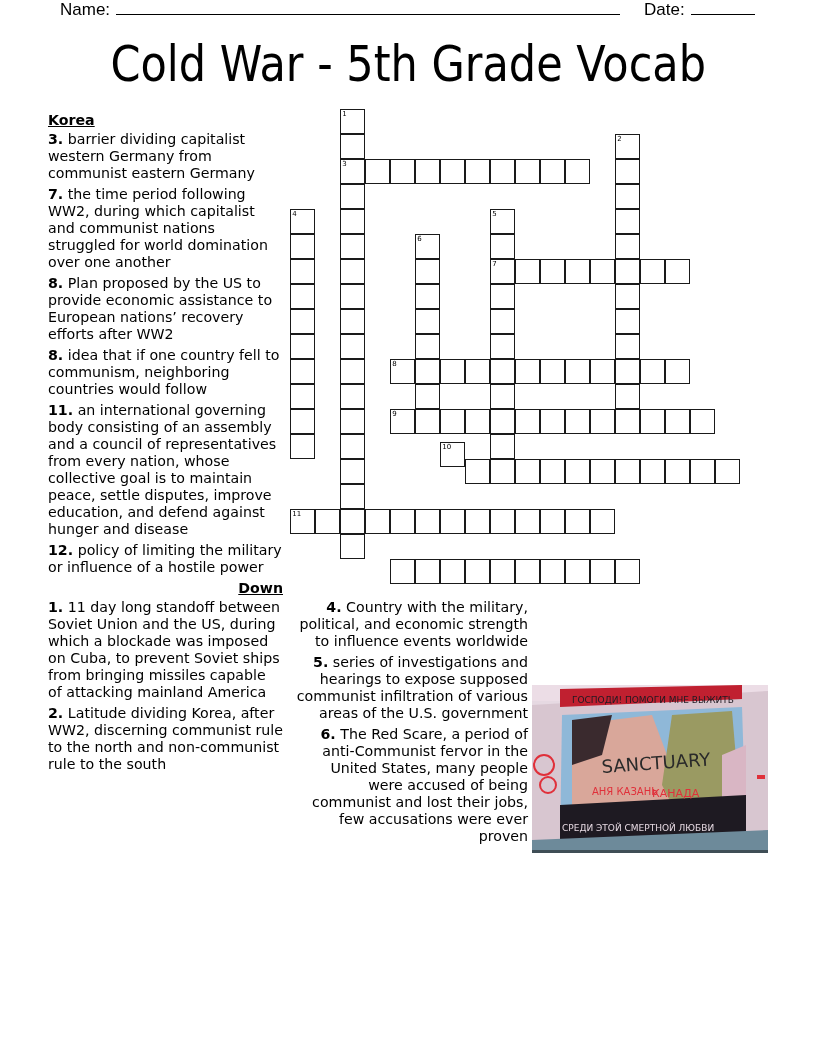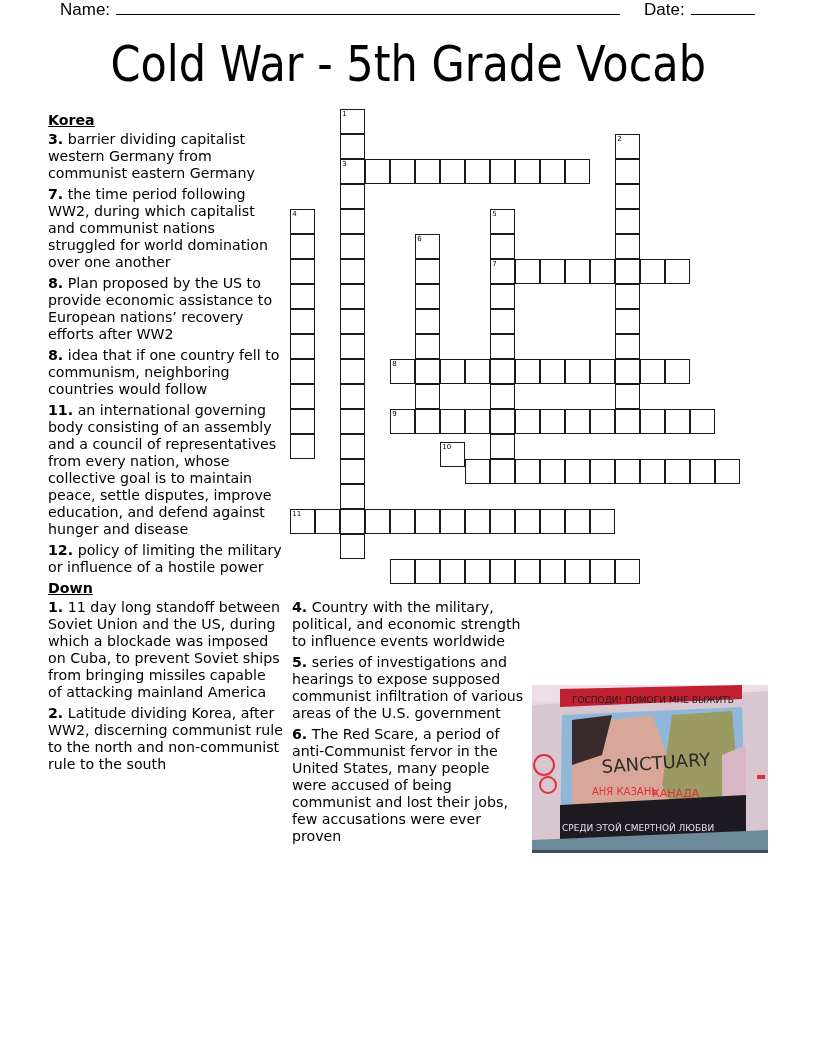--- a/index.html
+++ b/index.html
@@ -7,21 +7,21 @@
          font-family: "DejaVu Sans", sans-serif; }
   .hdr { position:absolute; top:0; font-family:"Liberation Sans", sans-serif; font-size:17px; line-height:20px; }
   .hdr .line { display:inline-block; border-bottom:1px solid #000; height:14px; vertical-align:baseline; margin-left:6px; }
   #name-field { left:60px; }
   #date-field { left:644px; }
   #title { position:absolute; top:34px; left:0; width:816px; text-align:center; white-space:nowrap; }
   #title span { display:inline-block; font-family:"DejaVu Sans", sans-serif; font-size:50px; line-height:60px;
                 transform:scaleX(0.86); transform-origin:center; letter-spacing:0px; }
   .col { position:absolute; font-family:"DejaVu Sans", sans-serif; font-size:14.2px; line-height:17px; }
   #left-col { left:48px; top:112px; width:235px; }
-  #mid-col { left:292px; top:599px; width:236px; }
+  #mid-col { left:292px; top:599px; width:236px;text-align:right; }
   .section-title { font-weight:bold; text-decoration:underline; margin-bottom:2px; }
   .clue { margin-bottom:4px; }
   .clue b { font-weight:bold; }
   #grid { position:absolute; left:0; top:0; width:816px; height:1056px; pointer-events:none; }
   .cell { position:absolute; width:25px; height:25px; box-sizing:border-box; border:1.5px solid #1a1a1a;
           background:#fff; pointer-events:auto; margin-left:-0.75px; margin-top:-0.75px; }
   .cell .num { position:absolute; left:1px; top:0px; font-family:"DejaVu Sans", sans-serif; font-size:7px; line-height:8px; color:#000; }
   #photo { position:absolute; left:532px; top:685px; width:236px; height:168px; overflow:hidden; }
 </style>
 </head>
@@ -41,21 +41,21 @@
 <div class="col" id="left-col">
   <div class="section-title">Korea</div>
   <div id="across-list">
       <div class="clue"><b>3.</b> <span>barrier dividing capitalist western Germany from communist eastern Germany</span></div>
       <div class="clue"><b>7.</b> <span>the time period following WW2, during which capitalist and communist nations struggled for world domination over one another</span></div>
       <div class="clue"><b>8.</b> <span>Plan proposed by the US to provide economic assistance to European nations’ recovery efforts after WW2</span></div>
       <div class="clue"><b>8.</b> <span>idea that if one country fell to communism, neighboring countries would follow</span></div>
       <div class="clue"><b>11.</b> <span>an international governing body consisting of an assembly and a council of representatives from every nation, whose collective goal is to maintain peace, settle disputes, improve education, and defend against hunger and disease</span></div>
       <div class="clue"><b>12.</b> <span>policy of limiting the military or influence of a hostile power</span></div>
     </div>
-  <div class="section-title" style="margin-top:4px;">Down</div>
+  <div class="section-title" style="margin-top:4px;text-align:right;">Down</div>
   <div id="down-list-a">
       <div class="clue"><b>1.</b> <span>11 day long standoff between Soviet Union and the US, during which a blockade was imposed on Cuba, to prevent Soviet ships from bringing missiles capable of attacking mainland America</span></div>
       <div class="clue"><b>2.</b> <span>Latitude dividing Korea, after WW2, discerning communist rule to the north and non-communist rule to the south</span></div>
     </div>
 </div>
 
 <div class="col" id="mid-col">
   <div id="down-list-b">
       <div class="clue"><b>4.</b> <span>Country with the military, political, and economic strength to influence events worldwide</span></div>
       <div class="clue"><b>5.</b> <span>series of investigations and hearings to expose supposed communist infiltration of various areas of the U.S. government</span></div>

